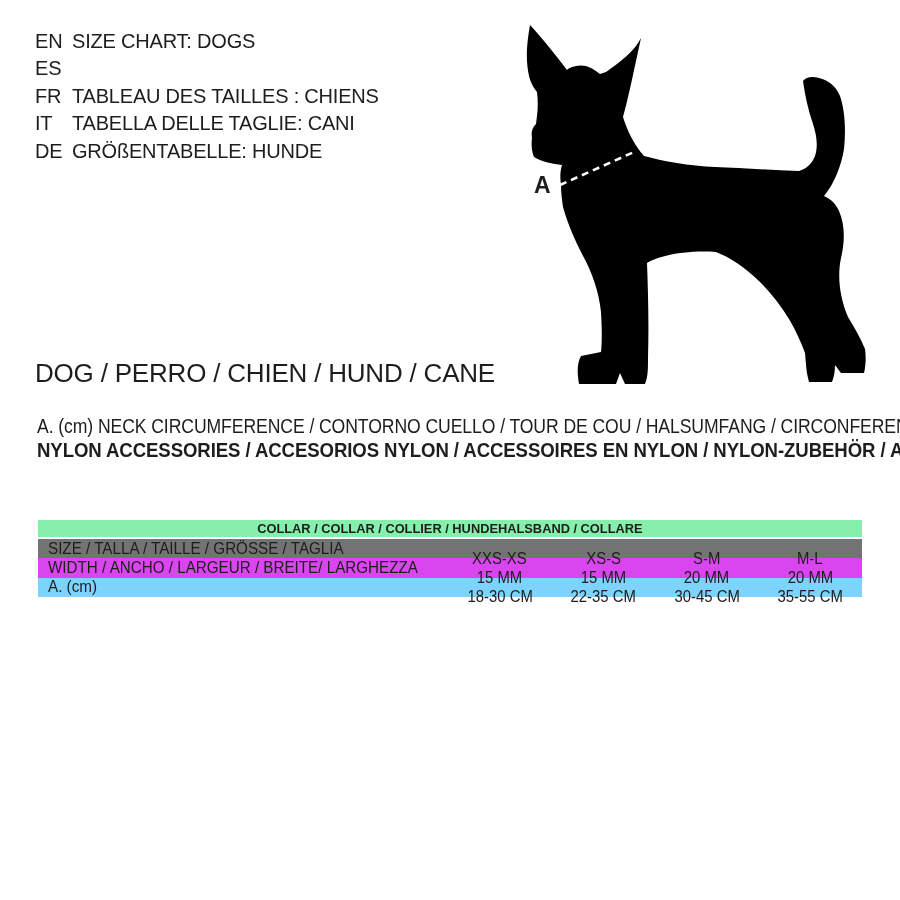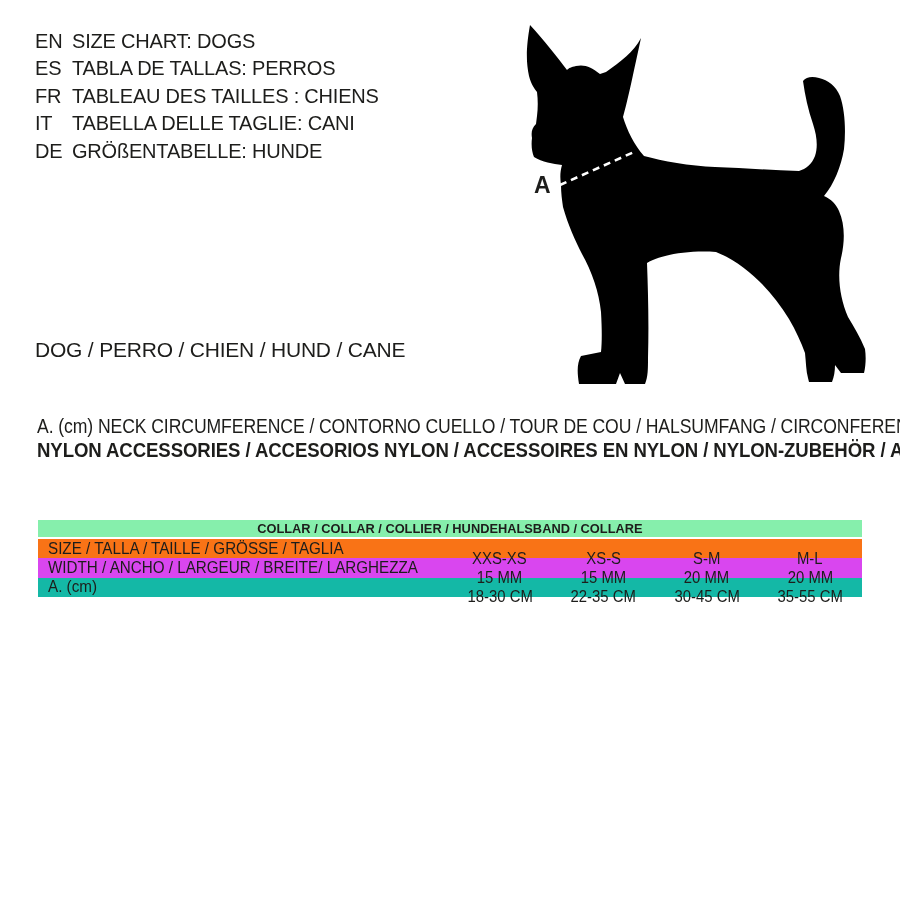--- a/index.html
+++ b/index.html
@@ -8,21 +8,21 @@
     font-family:"Liberation Sans",sans-serif;color:#1d1d1b;
     -webkit-font-smoothing:antialiased;
   }
   
   .lang-block{position:absolute;left:35px;top:28px;}
   .lang-row{display:flex;line-height:27.4px;font-size:20px;letter-spacing:-0.2px;white-space:nowrap;}
   .lang-code{display:inline-block;width:37px;flex:0 0 37px;}
   
   .dog-svg{position:absolute;left:505px;top:15px;width:370px;height:375px;}
   
-  .dog-label{position:absolute;left:35px;top:338px;font-size:21px;letter-spacing:-0.2px;white-space:nowrap;text-align:right;}
+  .dog-label{position:absolute;left:35px;top:358px;font-size:26px;letter-spacing:-0.2px;white-space:nowrap;text-align:right;}
   .note{position:absolute;left:37px;white-space:nowrap;font-size:20px;letter-spacing:-0.1px;}
   .note-measure{top:415px;transform:scaleX(0.88);transform-origin:0 0;}
   .note-material{top:439px;font-weight:bold;transform:scaleX(0.93);transform-origin:0 0;}
   
   .size-table{position:absolute;left:38px;top:520px;width:824px;font-size:16px;}
   .t-header{height:17px;display:flex;align-items:center;justify-content:center;
             font-weight:bold;font-size:13.5px;margin-bottom:2px;}
   .t-header .squeeze{transform:scaleX(0.95);transform-origin:50% 50%;}
   .t-row{display:flex;height:19.3px;align-items:center;}
   .t-label{flex:0 0 400px;padding-left:10px;white-space:nowrap;}
@@ -35,21 +35,20 @@
 
 <div id="canvas">
 
   <div class="lang-block">
     <div class="lang-row">
       <span class="lang-code">EN</span>
       <span>SIZE CHART: DOGS</span>
     </div>
     <div class="lang-row">
       <span class="lang-code">ES</span>
-      <span>TABLA DE TALLAS: PERROS</span>
     </div>
     <div class="lang-row">
       <span class="lang-code">FR</span>
       <span>TABLEAU DES TAILLES : CHIENS</span>
     </div>
     <div class="lang-row">
       <span class="lang-code">IT</span>
       <span>TABELLA DELLE TAGLIE: CANI</span>
     </div>
     <div class="lang-row">
@@ -112,39 +111,39 @@
   </svg>
 
   <div class="dog-label">DOG / PERRO / CHIEN / HUND / CANE</div>
   <div class="note note-measure">A. (cm) NECK CIRCUMFERENCE / CONTORNO CUELLO / TOUR DE COU / HALSUMFANG / CIRCONFERENZA COLLO</div>
   <div class="note note-material">NYLON ACCESSORIES / ACCESORIOS NYLON / ACCESSOIRES EN NYLON / NYLON-ZUBEHÖR / ACCESSORI IN NYLON</div>
 
   <div class="size-table">
     <div class="t-header" style="background: #86efac;">
       <span class="squeeze">COLLAR / COLLAR / COLLIER / HUNDEHALSBAND / COLLARE</span>
     </div>
-    <div class="t-row" style="background: #f97316;">
+    <div class="t-row" style="background: #737373;">
       <div class="t-label">
         <span class="squeeze">SIZE / TALLA / TAILLE / GRÖSSE / TAGLIA</span>
       </div>
       <div class="t-cell"><span class="squeeze">XXS-XS</span></div>
       <div class="t-cell"><span class="squeeze">XS-S</span></div>
       <div class="t-cell"><span class="squeeze">S-M</span></div>
       <div class="t-cell"><span class="squeeze">M-L</span></div>
     </div>
     <div class="t-row" style="background: #d946ef;">
       <div class="t-label">
         <span class="squeeze">WIDTH / ANCHO / LARGEUR / BREITE/ LARGHEZZA</span>
       </div>
       <div class="t-cell"><span class="squeeze">15 MM</span></div>
       <div class="t-cell"><span class="squeeze">15 MM</span></div>
       <div class="t-cell"><span class="squeeze">20 MM</span></div>
       <div class="t-cell"><span class="squeeze">20 MM</span></div>
     </div>
-    <div class="t-row" style="background: #14b8a6;">
+    <div class="t-row" style="background: #7dd3fc;">
       <div class="t-label">
         <span class="squeeze">A. (cm)</span>
       </div>
       <div class="t-cell"><span class="squeeze">18-30 CM</span></div>
       <div class="t-cell"><span class="squeeze">22-35 CM</span></div>
       <div class="t-cell"><span class="squeeze">30-45 CM</span></div>
       <div class="t-cell"><span class="squeeze">35-55 CM</span></div>
     </div>
   </div>
 

